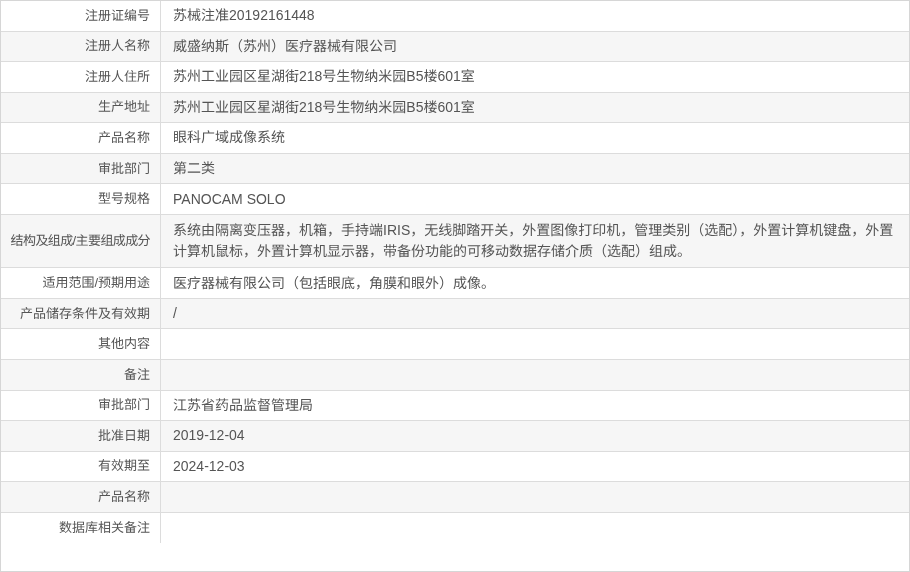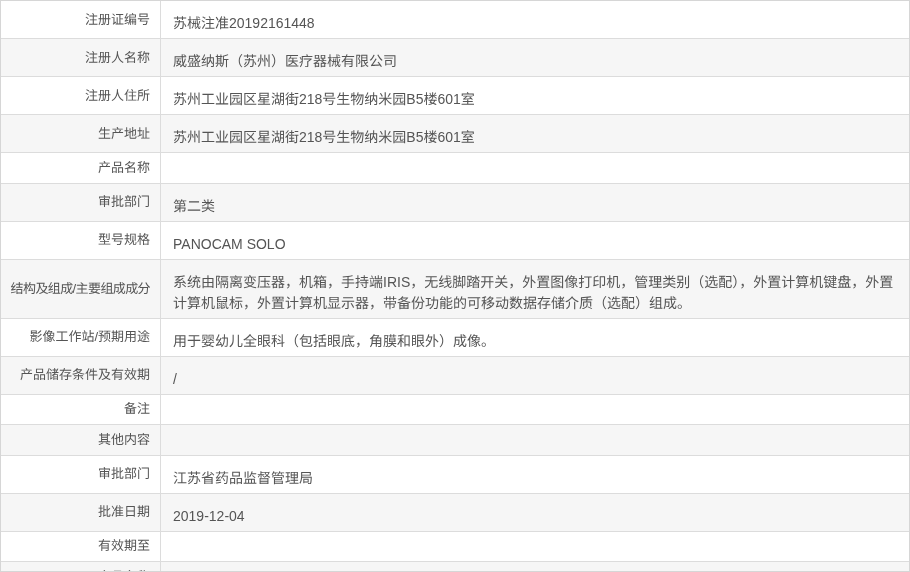--- a/index.html
+++ b/index.html
@@ -30,21 +30,21 @@
     justify-content:flex-end;
     text-align:right;
     padding:4px 10px 4px 2px;
     font-size:13px;
     line-height:18px;
   }
   .value-cell{
     flex:1;
     display:flex;
     align-items:center;
-    padding:12px 10px 4px 12px;
+    padding:4px 10px 4px 12px;
     font-size:14px;
     line-height:21px;
     word-break:break-all;
   }
   .row-structure{min-height:53.5px;}
   .row-structure .label-cell{letter-spacing:-0.6px;}
 </style>
 </head>
 <body>
 
@@ -65,70 +65,72 @@
     <div class="value-cell">苏州工业园区星湖街218号生物纳米园B5楼601室</div>
   </div>
 
   <div class="row">
     <div class="label-cell">生产地址</div>
     <div class="value-cell">苏州工业园区星湖街218号生物纳米园B5楼601室</div>
   </div>
 
   <div class="row">
     <div class="label-cell">产品名称</div>
+    <div class="value-cell">眼科广域成像系统</div>
   </div>
 
   <div class="row">
     <div class="label-cell">审批部门</div>
     <div class="value-cell">第二类</div>
   </div>
 
   <div class="row">
     <div class="label-cell">型号规格</div>
     <div class="value-cell">PANOCAM SOLO</div>
   </div>
 
   <div class="row row-structure">
     <div class="label-cell">结构及组成/主要组成成分</div>
     <div class="value-cell">系统由隔离变压器，机箱，手持端IRIS，无线脚踏开关，外置图像打印机，管理类别（选配），外置计算机键盘，外置计算机鼠标，外置计算机显示器，带备份功能的可移动数据存储介质（选配）组成。</div>
   </div>
 
   <div class="row">
-    <div class="label-cell">影像工作站/预期用途</div>
-    <div class="value-cell">用于婴幼儿全眼科（包括眼底，角膜和眼外）成像。</div>
+    <div class="label-cell">适用范围/预期用途</div>
+    <div class="value-cell">医疗器械有限公司（包括眼底，角膜和眼外）成像。</div>
   </div>
 
   <div class="row">
     <div class="label-cell">产品储存条件及有效期</div>
     <div class="value-cell">/</div>
   </div>
 
 
   <div class="row">
-    <div class="label-cell">备注</div>
+    <div class="label-cell">其他内容</div>
     <div class="value-cell"></div>
   </div>
 
   <div class="row">
-    <div class="label-cell">其他内容</div>
+    <div class="label-cell">备注</div>
     <div class="value-cell"></div>
   </div>
 
   <div class="row">
     <div class="label-cell">审批部门</div>
     <div class="value-cell">江苏省药品监督管理局</div>
   </div>
 
   <div class="row">
     <div class="label-cell">批准日期</div>
     <div class="value-cell">2019-12-04</div>
   </div>
 
   <div class="row">
     <div class="label-cell">有效期至</div>
+    <div class="value-cell">2024-12-03</div>
   </div>
 
   <div class="row">
     <div class="label-cell">产品名称</div>
     <div class="value-cell"></div>
   </div>
 
   <div class="row">
     <div class="label-cell">数据库相关备注</div>
     <div class="value-cell"></div>

